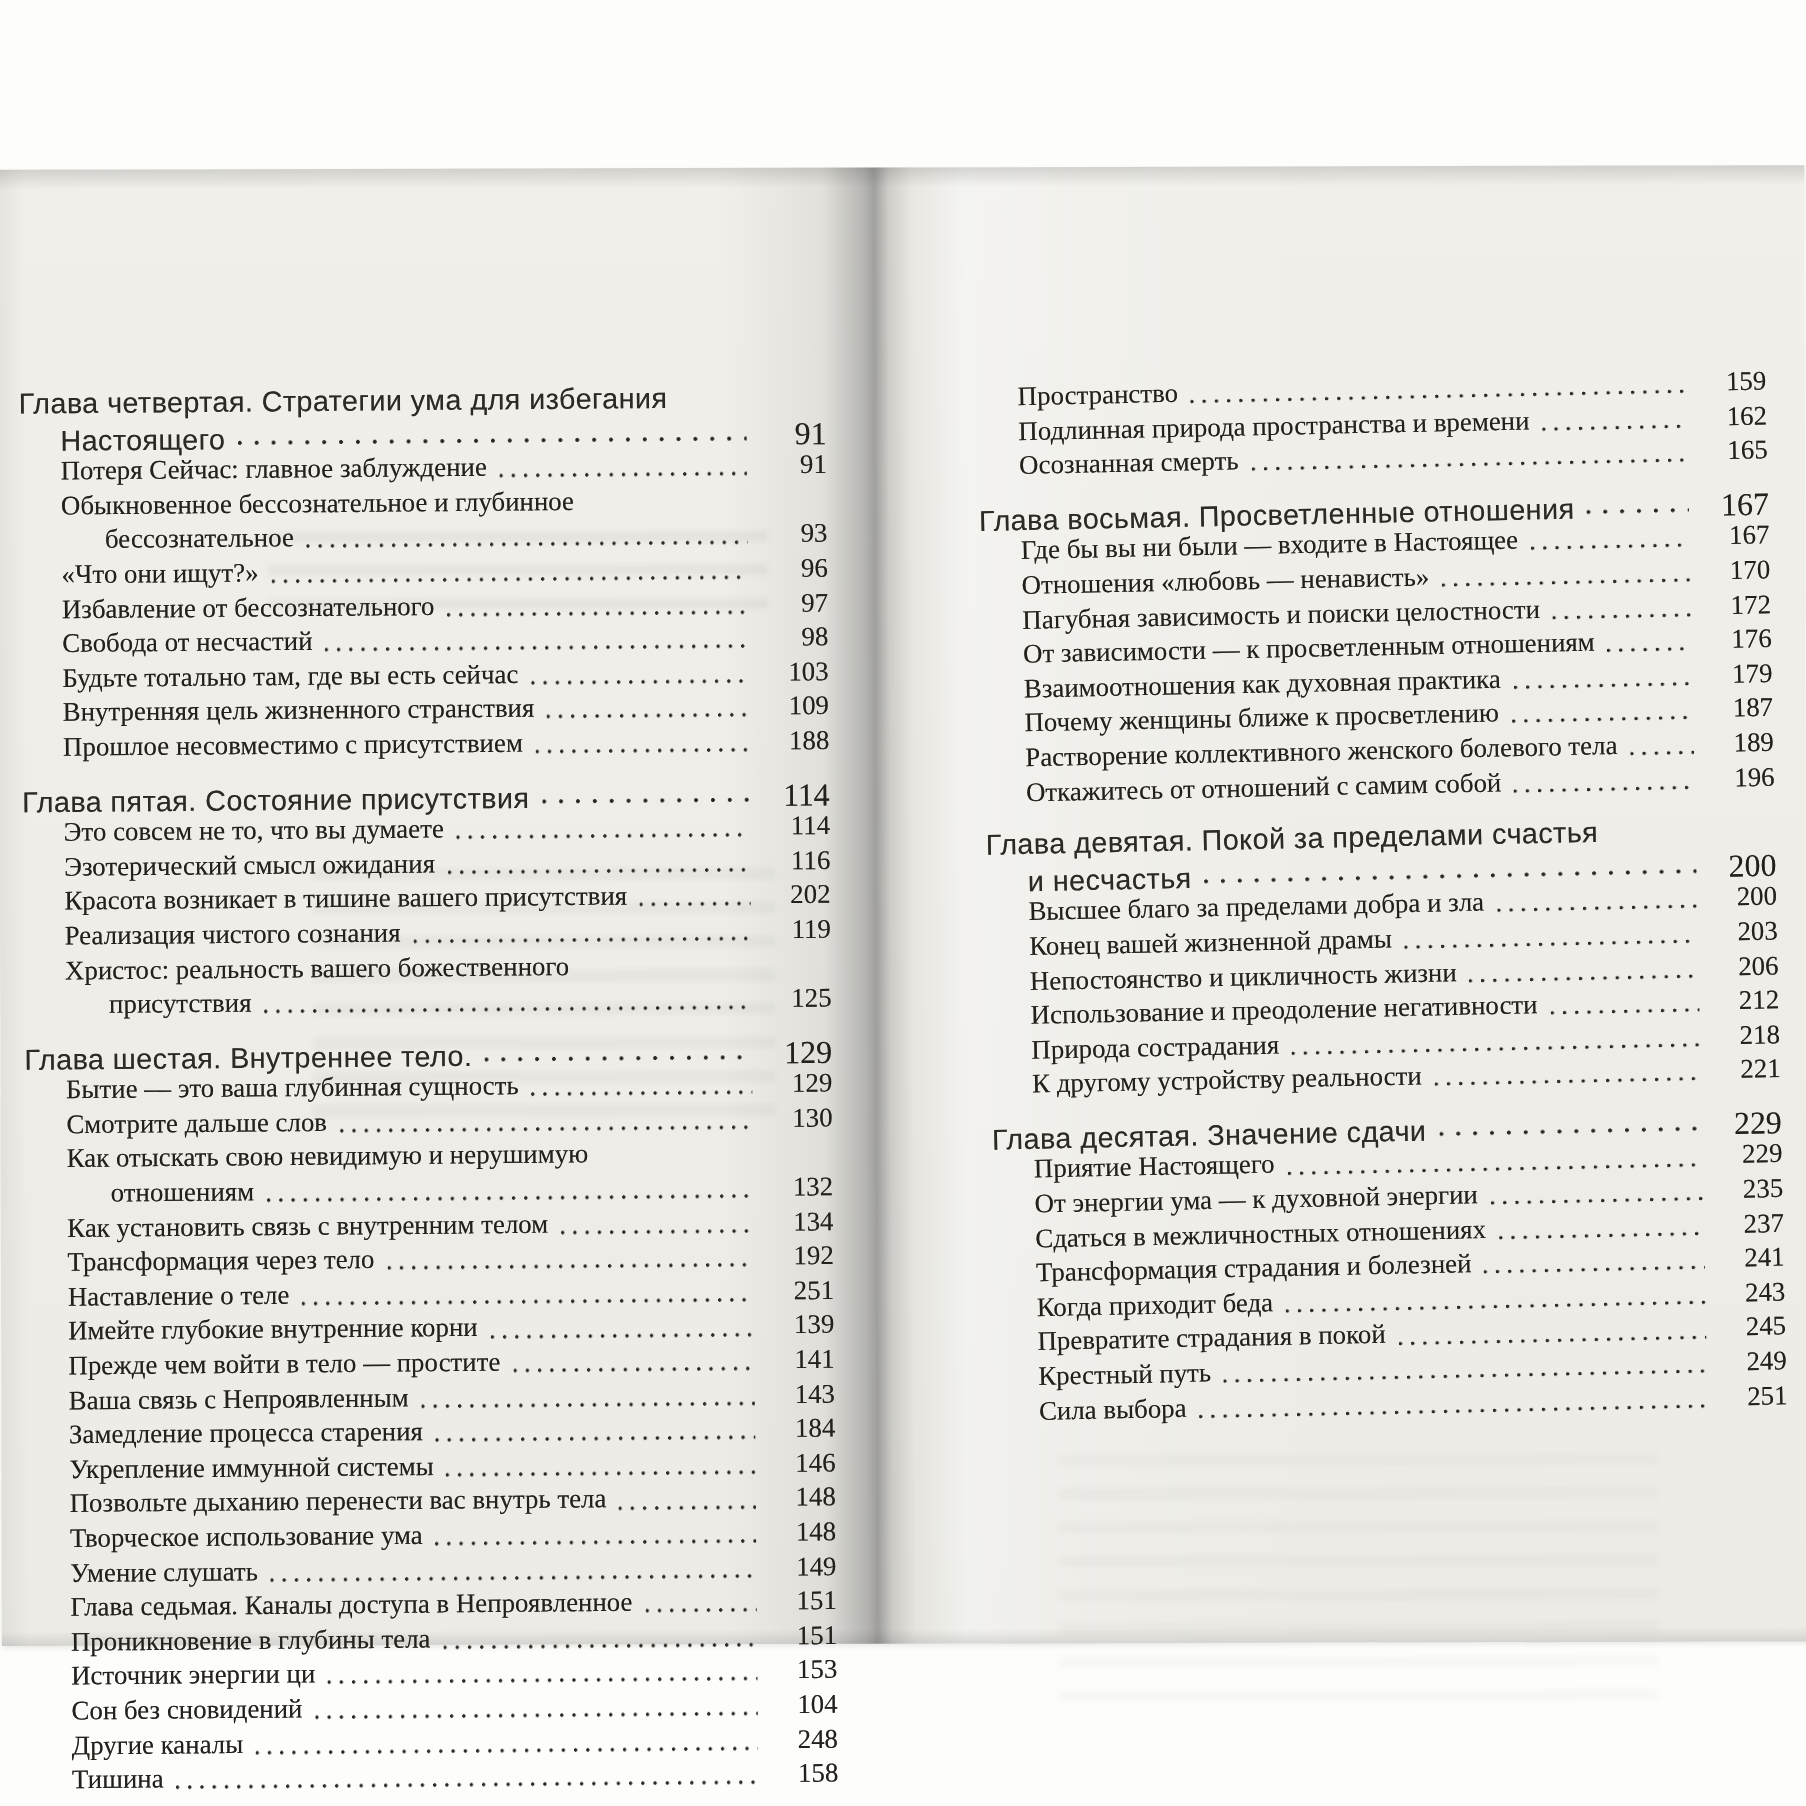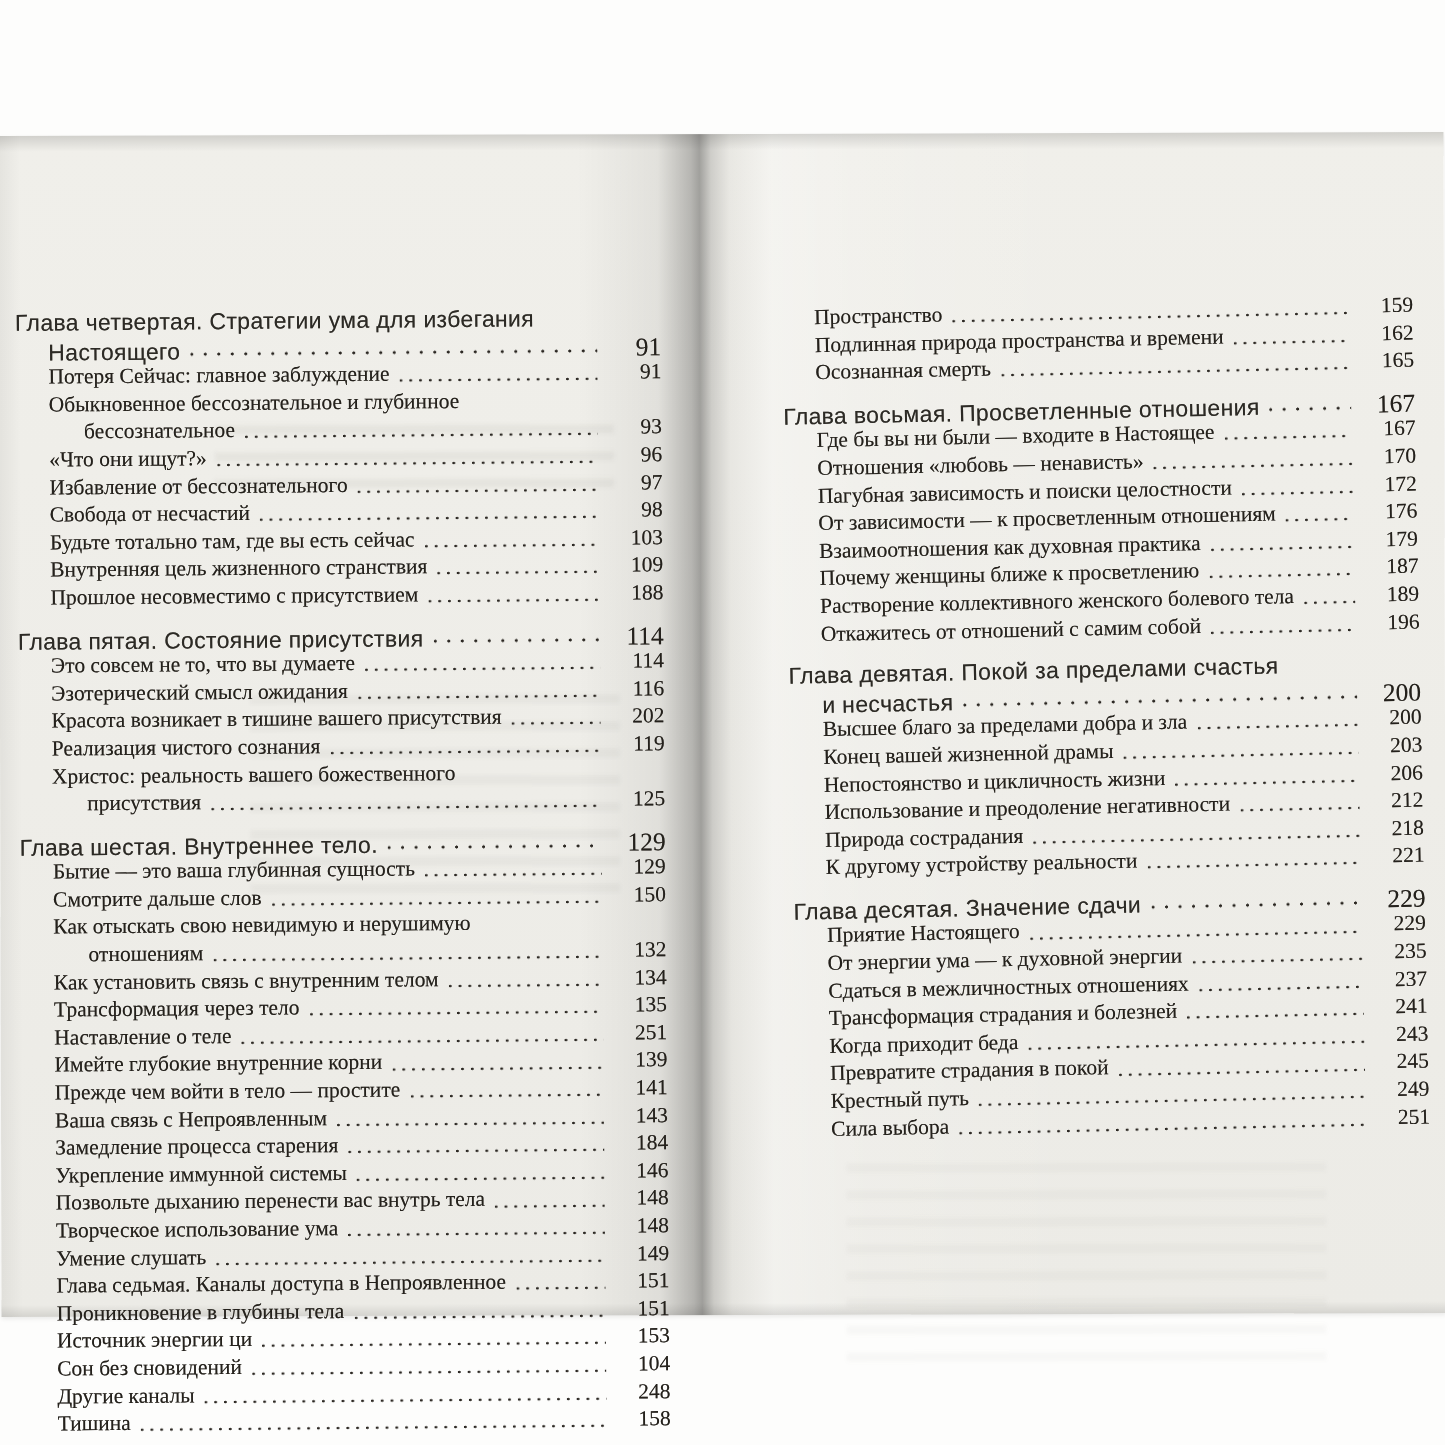--- a/index.html
+++ b/index.html
@@ -182,39 +182,39 @@
           <span class="pageno">129</span>
         </div>
         <div class="toc-line item l1">
           <span class="toc-text">Бытие –– это ваша глубинная сущность</span>
           <span class="leader"></span>
           <span class="pageno">129</span>
         </div>
         <div class="toc-line item l1">
           <span class="toc-text">Смотрите дальше слов</span>
           <span class="leader"></span>
-          <span class="pageno">150</span>
+          <span class="pageno">130</span>
         </div>
         <div class="toc-line item l1">
           <span class="toc-text">Как отыскать свою невидимую и нерушимую</span>
         </div>
         <div class="toc-line item l2">
           <span class="toc-text">отношениям</span>
           <span class="leader"></span>
           <span class="pageno">132</span>
         </div>
         <div class="toc-line item l1">
           <span class="toc-text">Как установить связь с внутренним телом</span>
           <span class="leader"></span>
           <span class="pageno">134</span>
         </div>
         <div class="toc-line item l1">
           <span class="toc-text">Трансформация через тело</span>
           <span class="leader"></span>
-          <span class="pageno">135</span>
+          <span class="pageno">192</span>
         </div>
         <div class="toc-line item l1">
           <span class="toc-text">Наставление о теле</span>
           <span class="leader"></span>
           <span class="pageno">251</span>
         </div>
         <div class="toc-line item l1">
           <span class="toc-text">Имейте глубокие внутренние корни</span>
           <span class="leader"></span>
           <span class="pageno">139</span>

